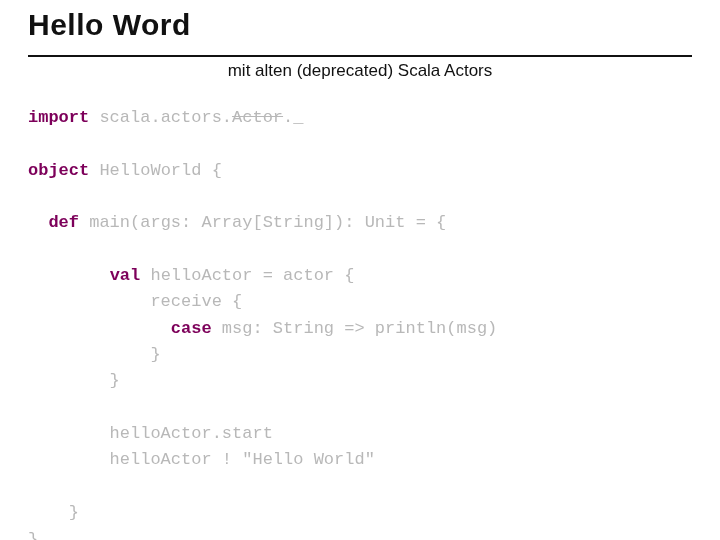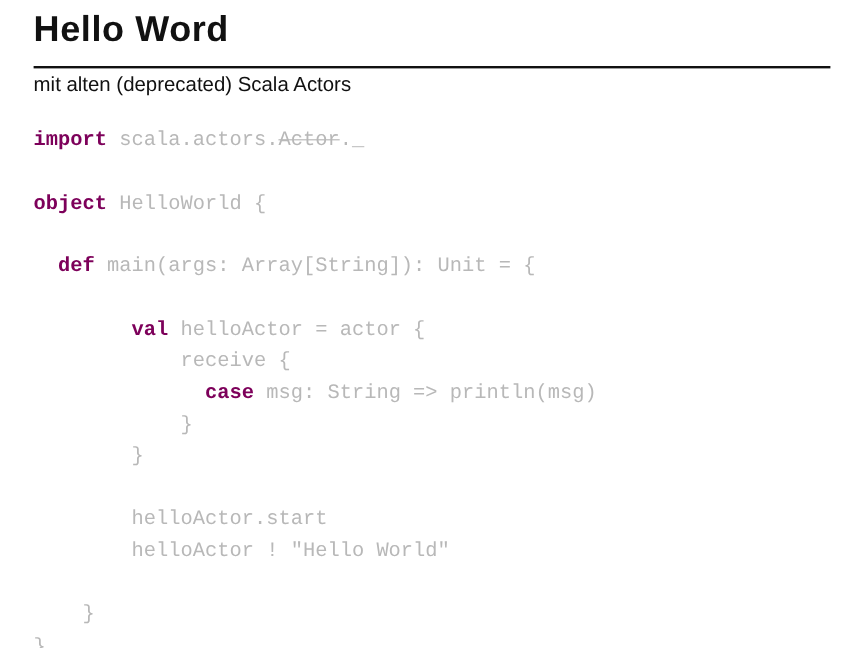--- a/index.html
+++ b/index.html
@@ -21,20 +21,21 @@
     color: #111;
     border-bottom: 2px solid #111;
     padding-bottom: 13px;
     margin: 0 0 4px 0;
     letter-spacing: 0.5px;
   }
   .subtitle {
     font-size: 17px;
     color: #111;
     margin: 0 0 24px 0;
+    text-align: center;
   }
   pre.code {
     margin: 0;
     padding: 0;
     font-family: "Courier New", Courier, monospace;
     font-size: 17px;
     line-height: 1.55;
     color: #b8b8b8;      
     white-space: pre;
   }

